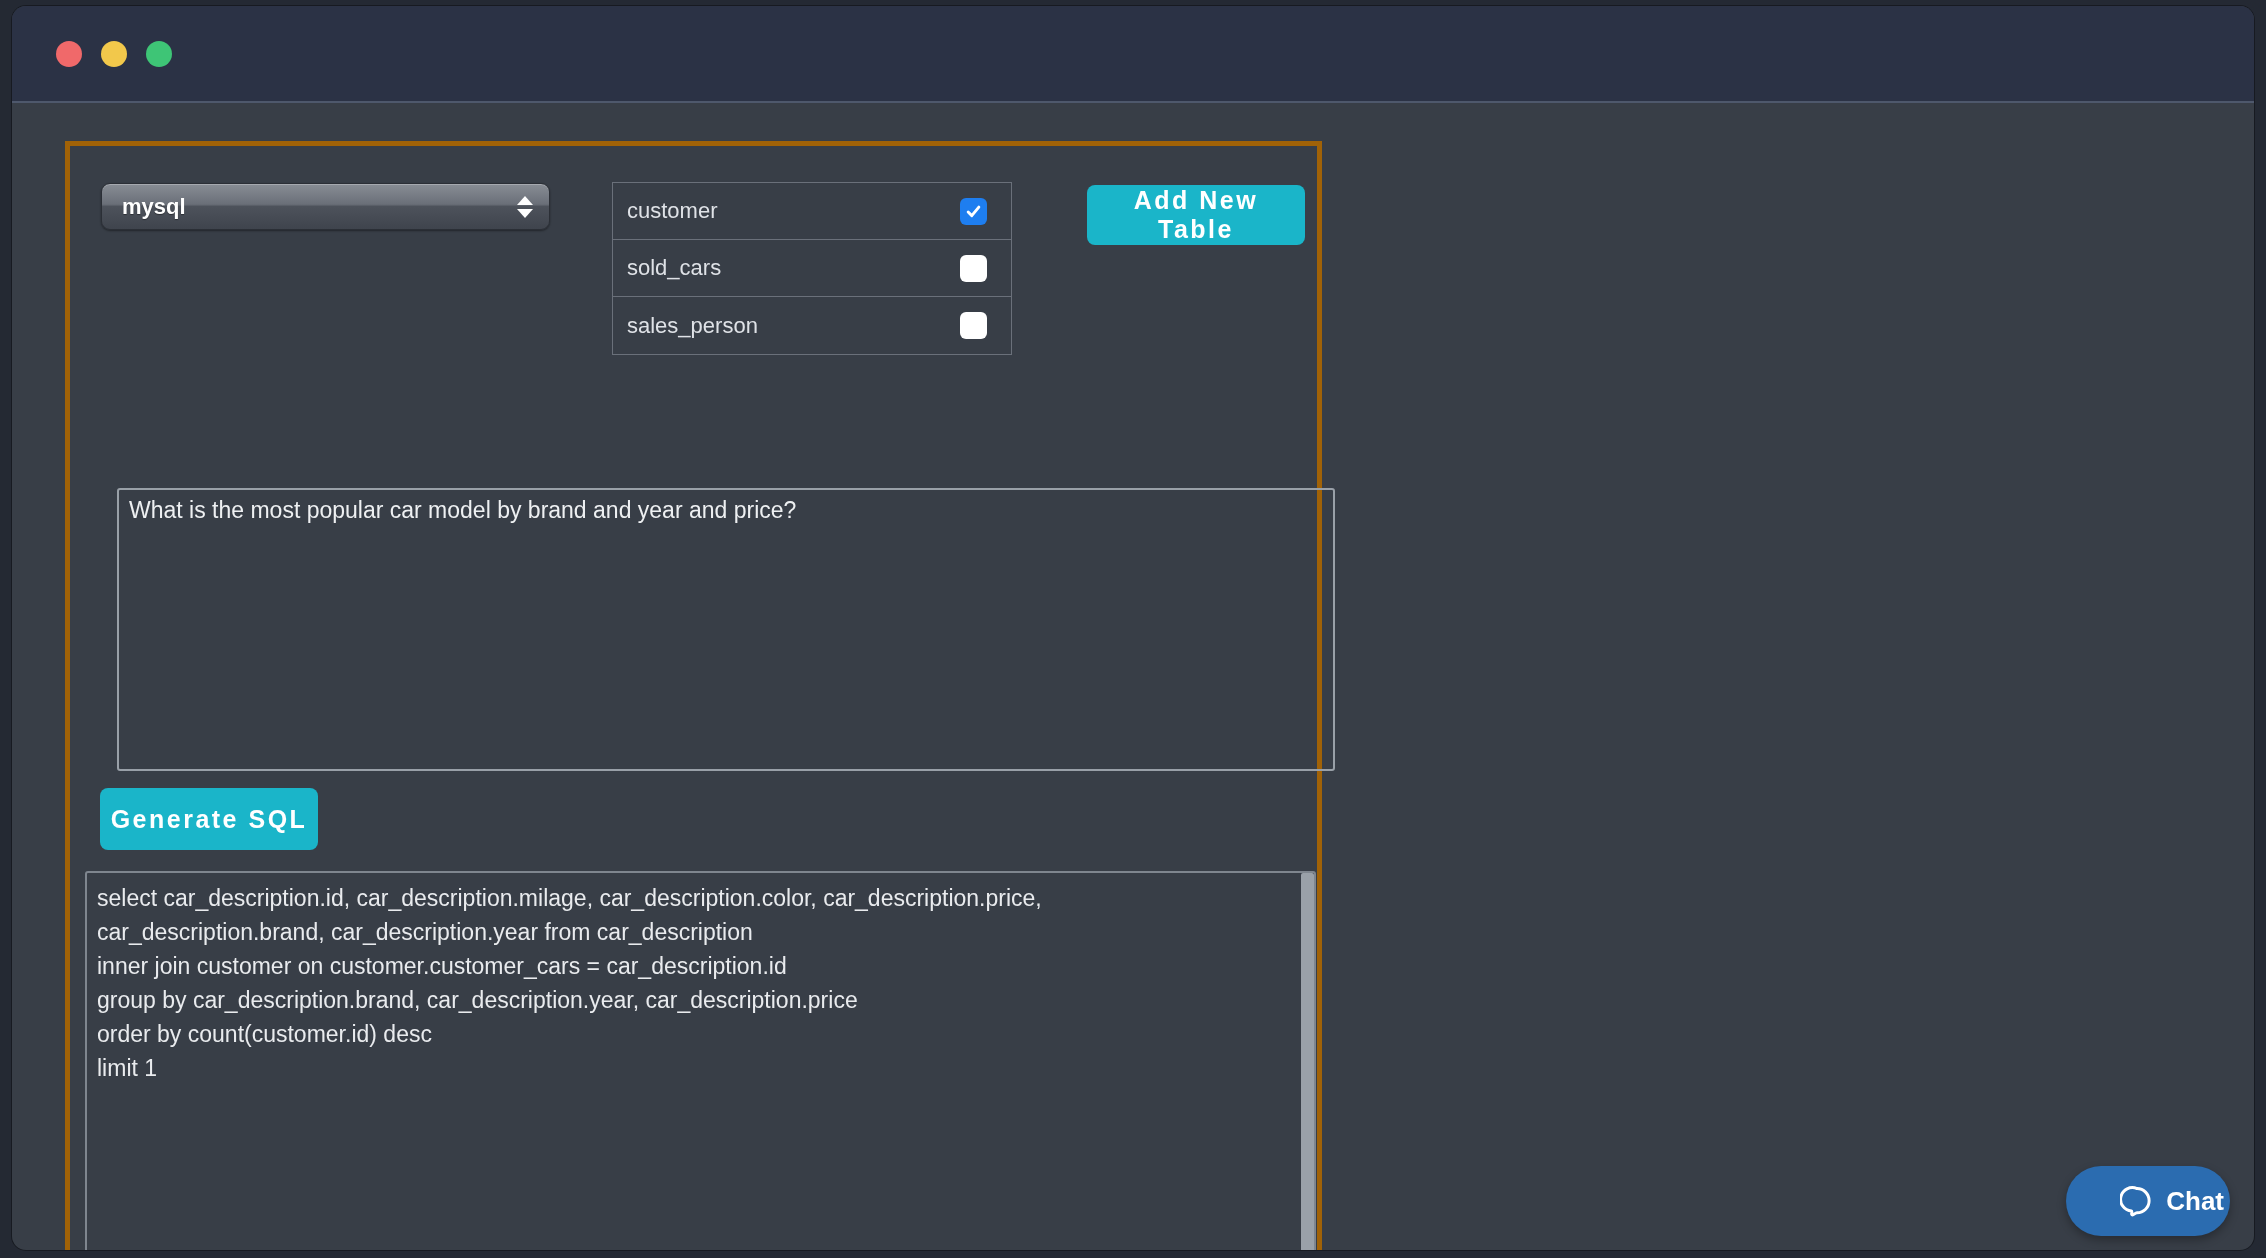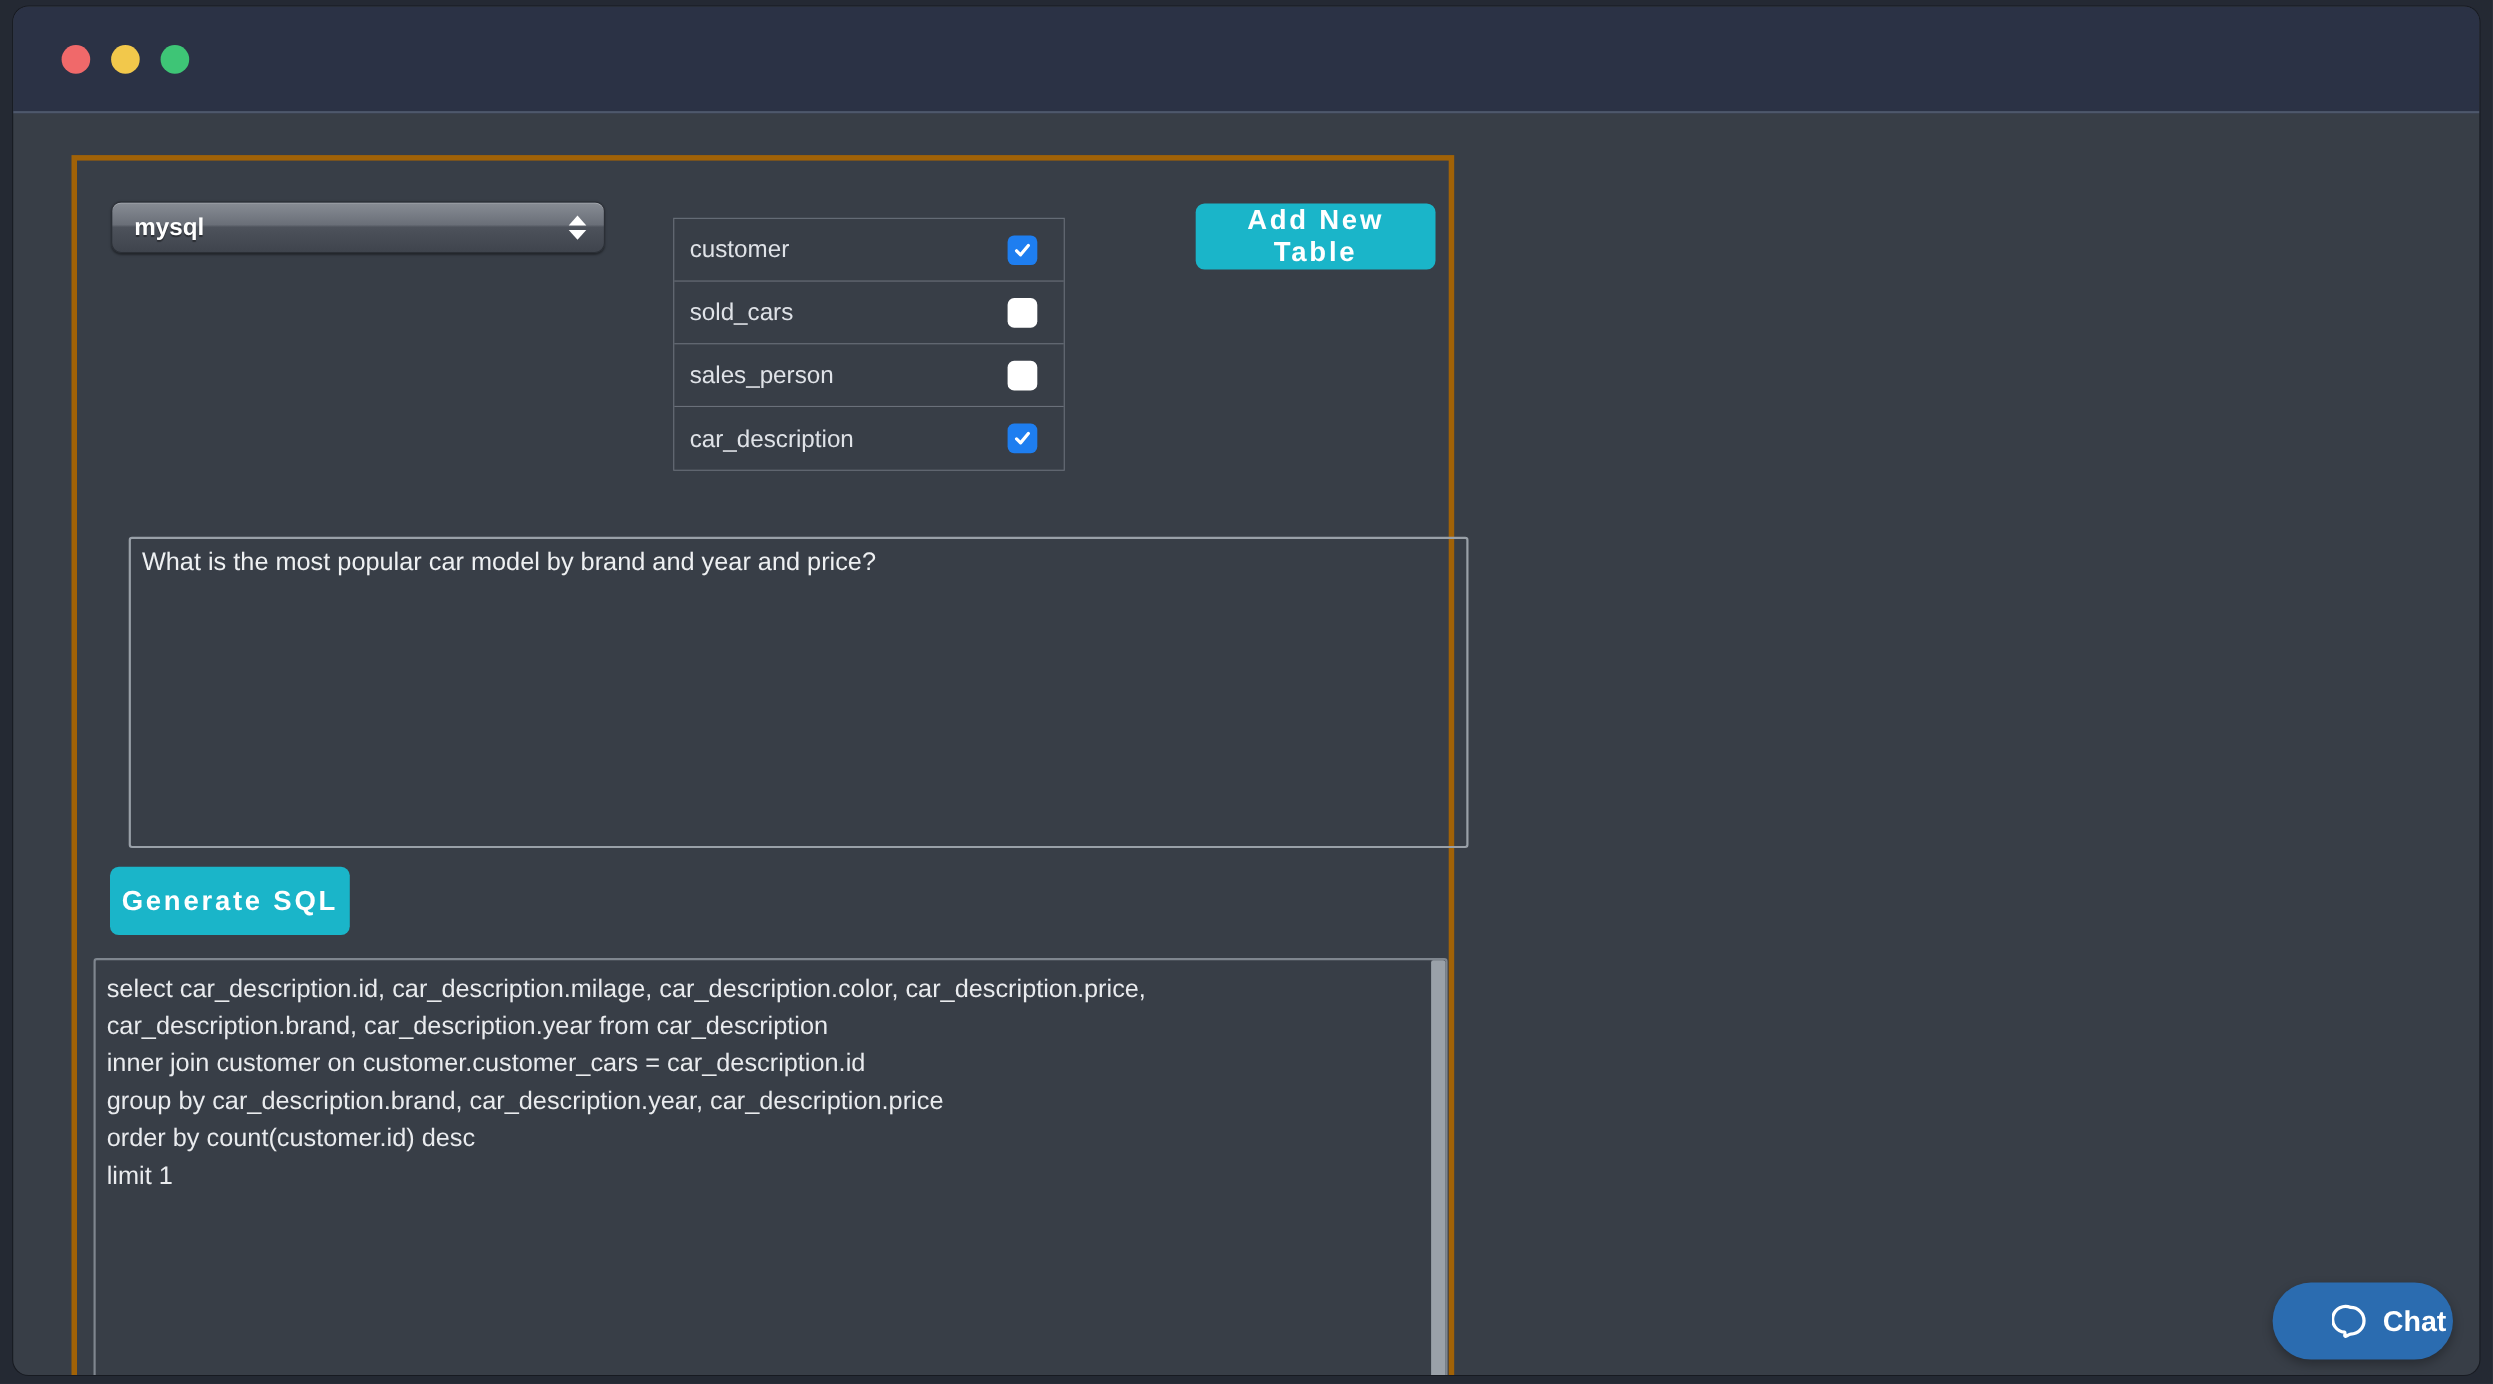--- a/index.html
+++ b/index.html
@@ -59,22 +59,22 @@
   }
   .db-select .spinner{
     position:absolute; right:16px; top:0; bottom:0;
     display:flex; flex-direction:column; justify-content:center; gap:4px;
   }
   .db-select .spinner i{display:block;width:0;height:0;border-left:8px solid transparent;border-right:8px solid transparent;}
   .db-select .spinner .up{border-bottom:9px solid #fff;}
   .db-select .spinner .down{border-top:9px solid #fff;}
   
   .tables{
-    position:absolute; left:542px; top:52px;
-    width:356px;
+    position:absolute; left:542px; top:36px;
+    width:400px;
     border:1px solid #6a707a;
     box-sizing:border-box;
   }
   .trow{
     height:57px;
     display:flex; align-items:center; justify-content:space-between;
     padding:0 24px 0 14px;
     border-bottom:1px solid #6a707a;
     box-sizing:border-box;
   }
@@ -206,28 +206,20 @@
     </span>
   </div>
 
   <div class="trow">
     <span class="tname">sales_person</span>
     <span class="cb unchecked">
       
     </span>
   </div>
 
-  <div class="trow">
-    <span class="tname">car_description</span>
-    <span class="cb checked">
-      <svg width="17" height="17" viewBox="0 0 14 14">
-        <path d="M2.6 7.4l3 3 5.8-7" stroke="#ffffff" stroke-width="2.4" fill="none" stroke-linecap="round" stroke-linejoin="round"></path>
-      </svg>
-    </span>
-  </div>
 </div>
 
       <button class="teal-btn add-btn">Add New Table</button>
 
       <textarea class="question" spellcheck="false" style="">What is the most popular car model by brand and year and price?</textarea>
 
       <button class="teal-btn gen-btn">Generate SQL</button>
 
       <div class="sqlbox">
         <div class="sqltext">select car_description.id, car_description.milage, car_description.color, car_description.price,

